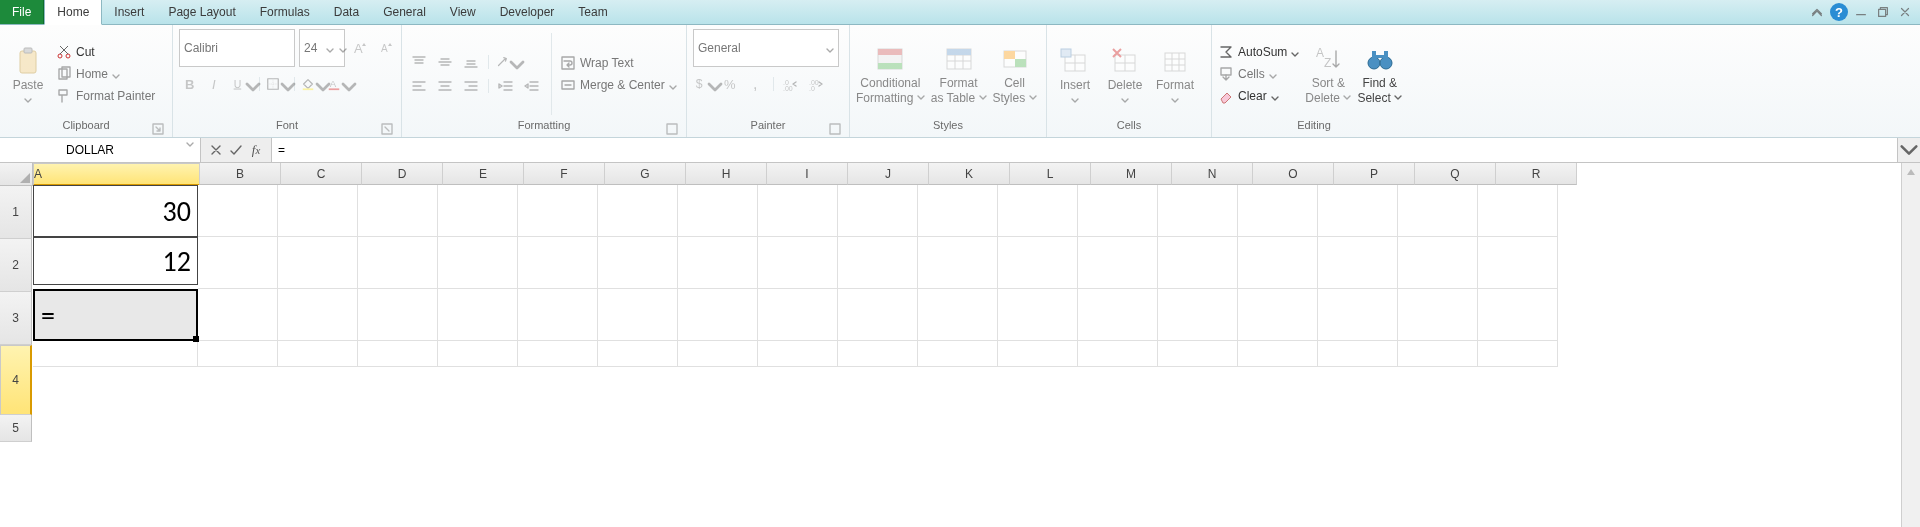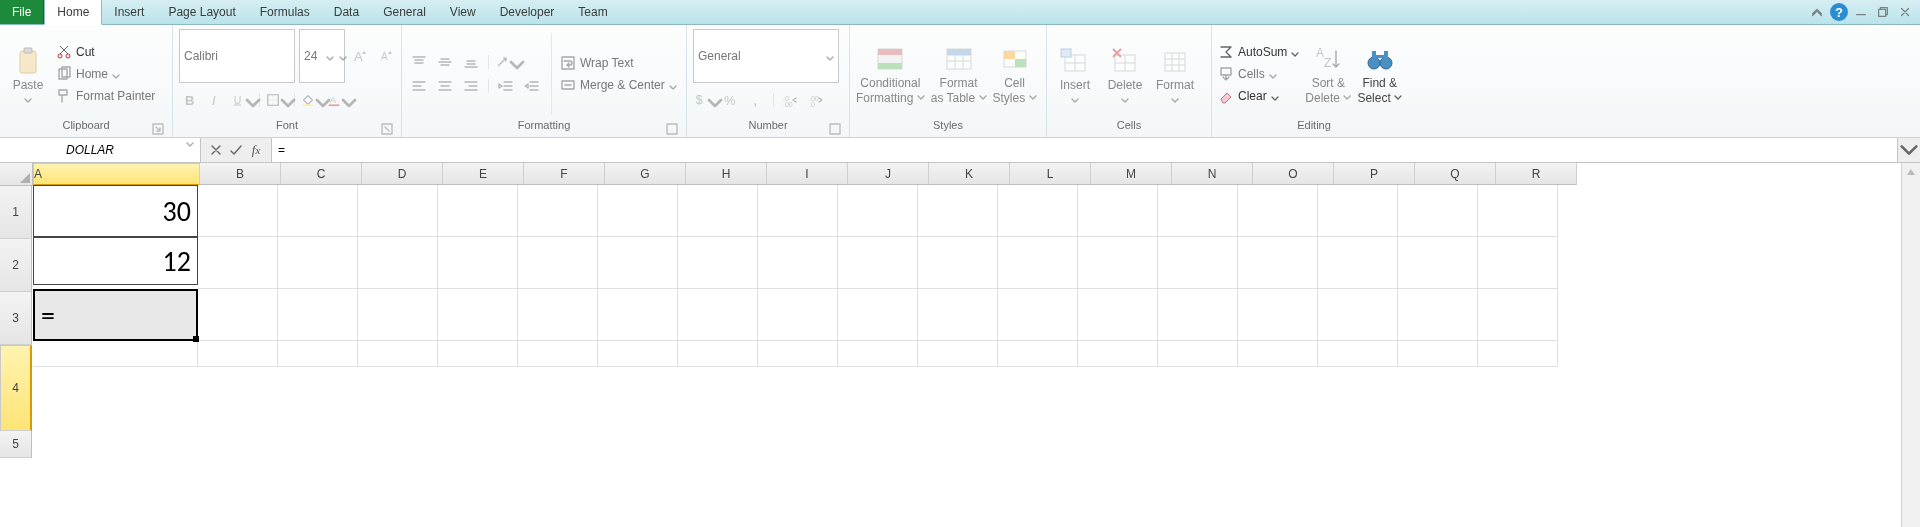--- a/index.html
+++ b/index.html
@@ -24,28 +24,28 @@
   .big-btn{display:flex;flex-direction:column;align-items:center;justify-content:center;min-width:44px;height:84px;color:#888;gap:2px;text-align:center;line-height:1.1;}
   .big-btn svg{width:32px;height:32px;opacity:.55;}
   .big-btn.active{color:#444;}
   .big-btn.active svg{opacity:1;}
   .mini{color:#777;display:flex;align-items:center;gap:4px;height:20px;}
   .mini svg{width:16px;height:16px;opacity:.55;}
   .mini.active{color:#333;}
   .mini.active svg{opacity:1;}
   .drop{width:8px;height:8px;display:inline-block;}
   .drop svg{width:8px;height:8px;opacity:.55;}
-  .sel{border:1px solid #c9c9c9;background:#fff;height:20px;display:flex;align-items:center;padding:16px 4px;color:#777;}
+  .sel{border:1px solid #c9c9c9;background:#fff;height:20px;display:flex;align-items:center;padding:8px 4px;color:#777;}
   .sel input{border:none;outline:none;font-family:inherit;font-size:12px;color:#777;background:transparent;padding:0;}
   .iconbtn{width:22px;height:22px;display:flex;align-items:center;justify-content:center;}
   .iconbtn svg{width:16px;height:16px;opacity:.45;}
   .sep-v{width:1px;align-self:stretch;background:#e1e8eb;margin:4px 2px;}
   
   .fbar{height:24px;border-bottom:1px solid #c4c4c4;display:flex;align-items:stretch;background:#f3f3f3;}
-  .namebox{width:200px;border-right:1px solid #c4c4c4;display:flex;position:relative;background:#fff;font-style:italic;}
+  .namebox{width:200px;border-right:1px solid #c4c4c4;display:flex;position:relative;background:#fff;}
   .namebox input{border:none;outline:none;width:140px;font:inherit;text-align:center;padding-left:20px;}
   .namebox .drop{position:absolute;right:6px;}
   .fx-btns{display:flex;align-items:center;gap:2px;padding:0 6px;border-right:1px solid #c4c4c4;background:#eee;}
   .fx-btns .ic{width:18px;height:18px;display:flex;align-items:center;justify-content:center;color:#555;}
   .fx-btns .ic svg{width:14px;height:14px;}
   .fx-label{font-style:italic;font-family:"Times New Roman",serif;font-size:13px;}
   .formula-input{flex:1;border:none;outline:none;padding:0 6px;font:inherit;background:#fff;}
   .fbar .expand{width:22px;border-left:1px solid #c4c4c4;display:flex;align-items:center;justify-content:center;background:#eee;}
   
   .sheet{position:relative;height:calc(527px - 24px - 112px - 24px);display:flex;}
@@ -367,21 +367,21 @@
           </div>
         <div class="iconbtn">
             <svg viewBox="0 0 16 16">
               <text x="0" y="9" font-size="7" fill="#888">.00</text>
               <text x="0" y="15" font-size="7" fill="#888">.0</text>
               <path d="M10 6l3 2-3 2" class="stroke"></path>
             </svg>
           </div>
       </div>
     </div>
-    <div class="group-title"><span>Number</span>
+    <div class="group-title"><span>Painter</span>
       <span class="dlg-launch"><svg viewBox="0 0 12 12">
             <rect x="1" y="1" width="10" height="10" class="stroke"></rect>
           </svg></span>
     </div>
   </div>
 
   <div class="group" style="width:184px">
     <div class="group-body">
       <div class="big-btn">
         <svg viewBox="0 0 32 32">

